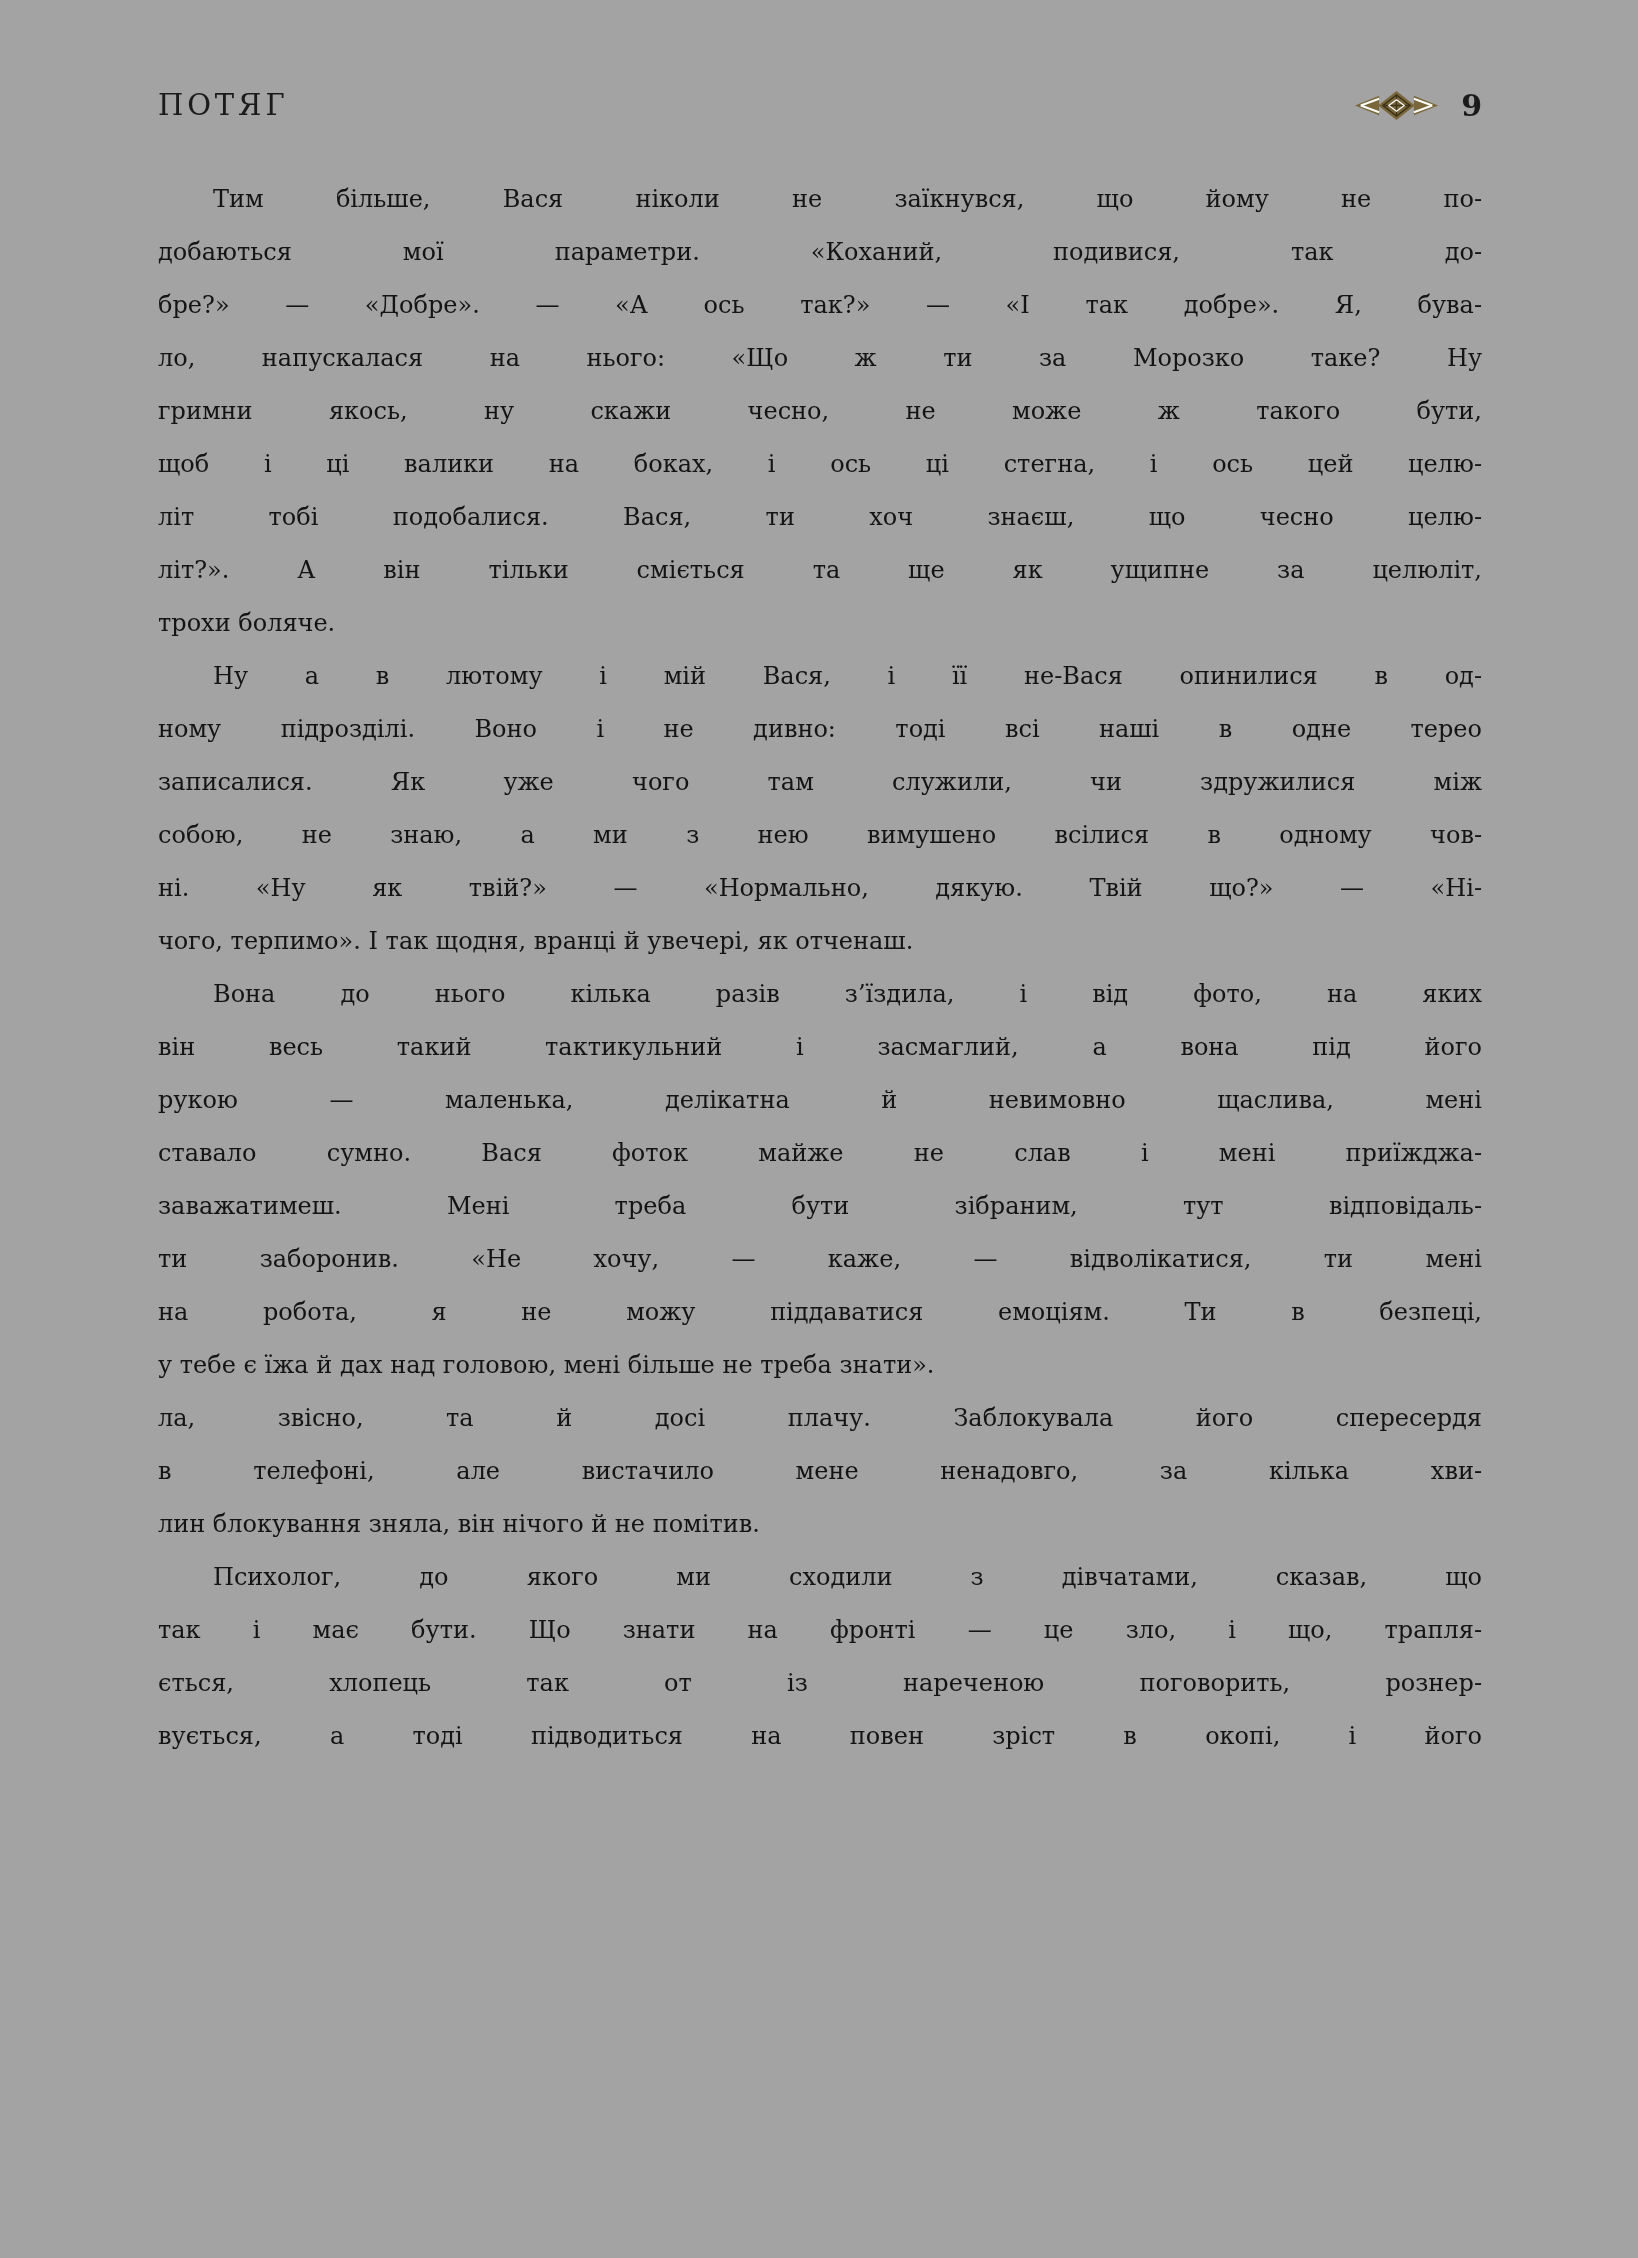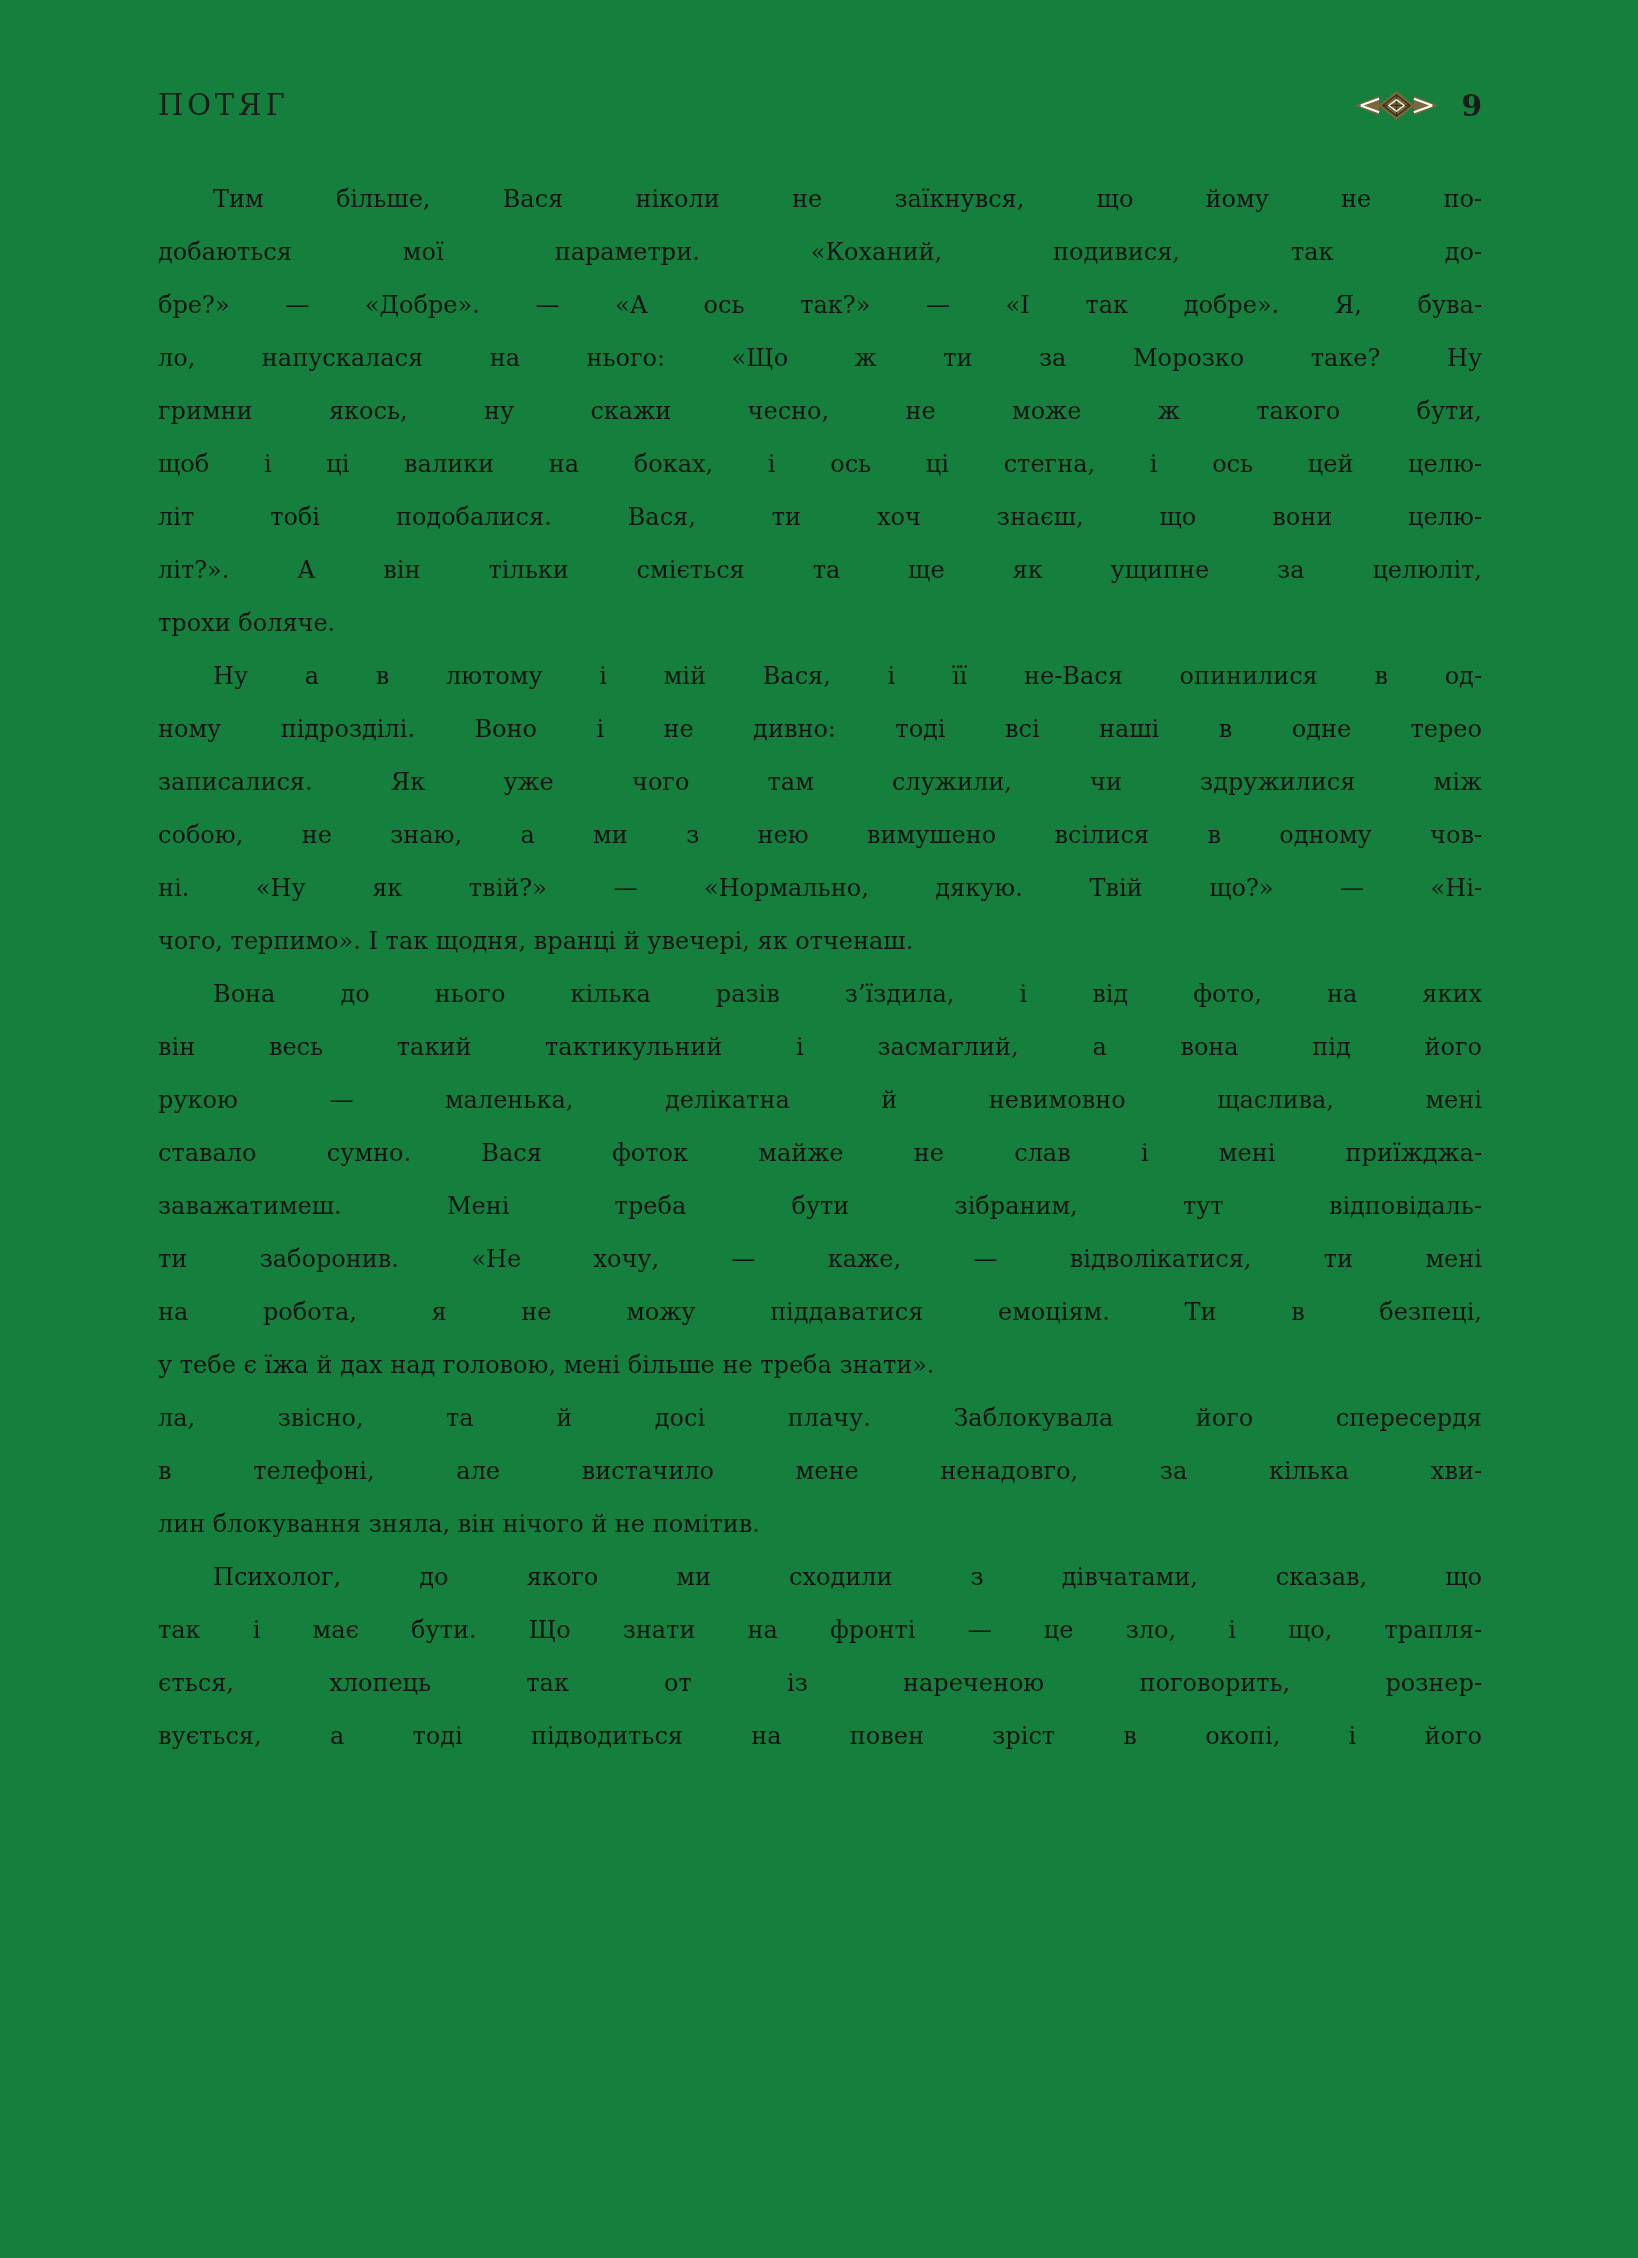--- a/index.html
+++ b/index.html
@@ -5,21 +5,21 @@
   html, body {
     margin: 0;
     padding: 0;
     background: #e8e8e8;
   }
   .page {
     position: relative;
     width: 1639px;
     height: 2258px;
     margin: 0 auto;
-    background: #15803d;
+    background: #a3a3a3;
     color: #161616;
     font-family: "DejaVu Serif", "Liberation Serif", serif;
     overflow: hidden;
   }
   .content {
     position: absolute;
     left: 158px;
     top: 87px;
     width: 1324px;
   }
@@ -98,21 +98,21 @@
 
     <div class="body-text">
 
     <div class="paragraph">
           <div class="line first">Тим більше, Вася ніколи не заїкнувся, що йому не по-</div>
           <div class="line">добаються мої параметри. «Коханий, подивися, так до-</div>
           <div class="line">бре?» — «Добре». — «А ось так?» — «І так добре». Я, бува-</div>
           <div class="line">ло, напускалася на нього: «Що ж ти за Морозко таке? Ну</div>
           <div class="line">гримни якось, ну скажи чесно, не може ж такого бути,</div>
           <div class="line">щоб і ці валики на боках, і ось ці стегна, і ось цей целю-</div>
-          <div class="line">літ тобі подобалися. Вася, ти хоч знаєш, що вони целю-</div>
+          <div class="line">літ тобі подобалися. Вася, ти хоч знаєш, що чесно целю-</div>
           <div class="line">літ?». А він тільки сміється та ще як ущипне за целюліт,</div>
           <div class="line endline">трохи боляче.</div>
         </div>
         <div class="paragraph">
           <div class="line first">Ну а в лютому і мій Вася, і її не-Вася опинилися в од-</div>
           <div class="line">ному підрозділі. Воно і не дивно: тоді всі наші в одне терео</div>
           <div class="line">записалися. Як уже чого там служили, чи здружилися між</div>
           <div class="line">собою, не знаю, а ми з нею вимушено всілися в одному чов-</div>
           <div class="line">ні. «Ну як твій?» — «Нормально, дякую. Твій що?» — «Ні-</div>
           <div class="line endline">чого, терпимо». І так щодня, вранці й увечері, як отченаш.</div>

